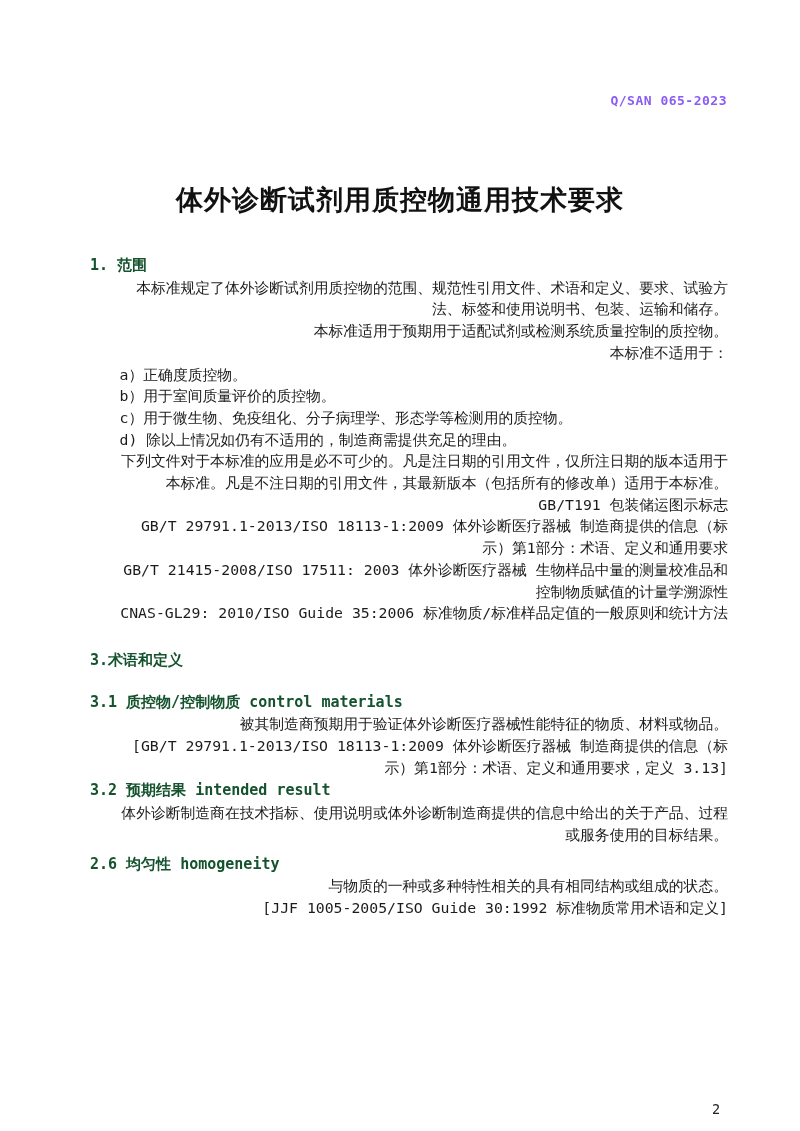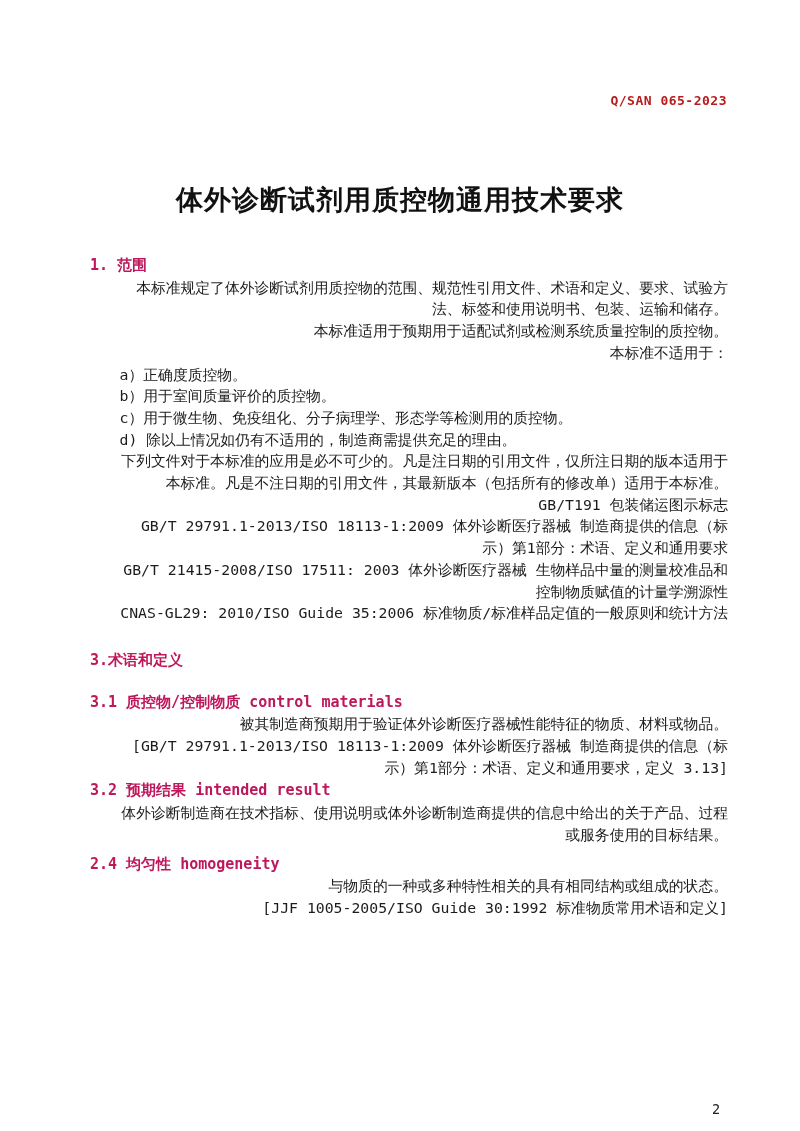--- a/index.html
+++ b/index.html
@@ -13,21 +13,21 @@
     font-family: "DejaVu Sans Mono", "DejaVu Sans", sans-serif;
     overflow: hidden;
   }
   .doc-code {
     position: absolute;
     top: 93px;
     right: 73px;
     font-size: 13px;
     font-weight: 600;
     letter-spacing: 0.5px;
-    color: #b91c1c;
+    color: #8b5cf6;
   }
   .doc-title {
     position: absolute;
     top: 182px;
     left: 0;
     width: 100%;
     text-align: center;
     font-size: 27px;
     font-weight: 700;
     letter-spacing: 1px;
@@ -39,21 +39,21 @@
     left: 90px;
     right: 72px;
     font-size: 14.8px;
     line-height: 21.7px;
   }
   .content p { margin: 0; }
   h2, h3 {
     font-size: 15px;
     font-weight: 700;
     line-height: 21.7px;
-    color: #be185d;
+    color: #14532d;
   }
   .indent { text-indent: 2em; text-align: right; }
   .list-item { padding-left: 2em; }
   .mt-para1   { margin-top: 26px; }
   .mt-h2      { margin-top: 17px; }
   .mt-intro   { margin-top: 20px; }
   .mt-h3      { margin-top: 26px; }
   .mt-term1   { margin-top: 20px; }
   .mt-def1    { margin-top: 14px; }
   .mt-term2   { margin-top: 2px; }
@@ -96,21 +96,21 @@
 
     <h2 class="mt-h3">3.术语和定义</h2>
 
     <h3 class="mt-term1">3.1 质控物/控制物质 control materials</h3>
     <p class="indent mt-def1">被其制造商预期用于验证体外诊断医疗器械性能特征的物质、材料或物品。</p>
     <p class="indent">[GB/T 29791.1-2013/ISO 18113-1:2009 体外诊断医疗器械 制造商提供的信息（标示）第1部分：术语、定义和通用要求，定义 3.13]</p>
 
     <h3 class="mt-term2">3.2 预期结果 intended result</h3>
     <p class="indent mt-def2">体外诊断制造商在技术指标、使用说明或体外诊断制造商提供的信息中给出的关于产品、过程或服务使用的目标结果。</p>
 
-    <h3 class="mt-term3">2.4 均匀性 homogeneity</h3>
+    <h3 class="mt-term3">2.6 均匀性 homogeneity</h3>
     <p class="indent mt-def3">与物质的一种或多种特性相关的具有相同结构或组成的状态。</p>
     <p class="indent">[JJF 1005-2005/ISO Guide 30:1992 标准物质常用术语和定义]</p>
 
   </div>
 
   <div class="page-number">2</div>
 
 </div>
 
 </body></html>

